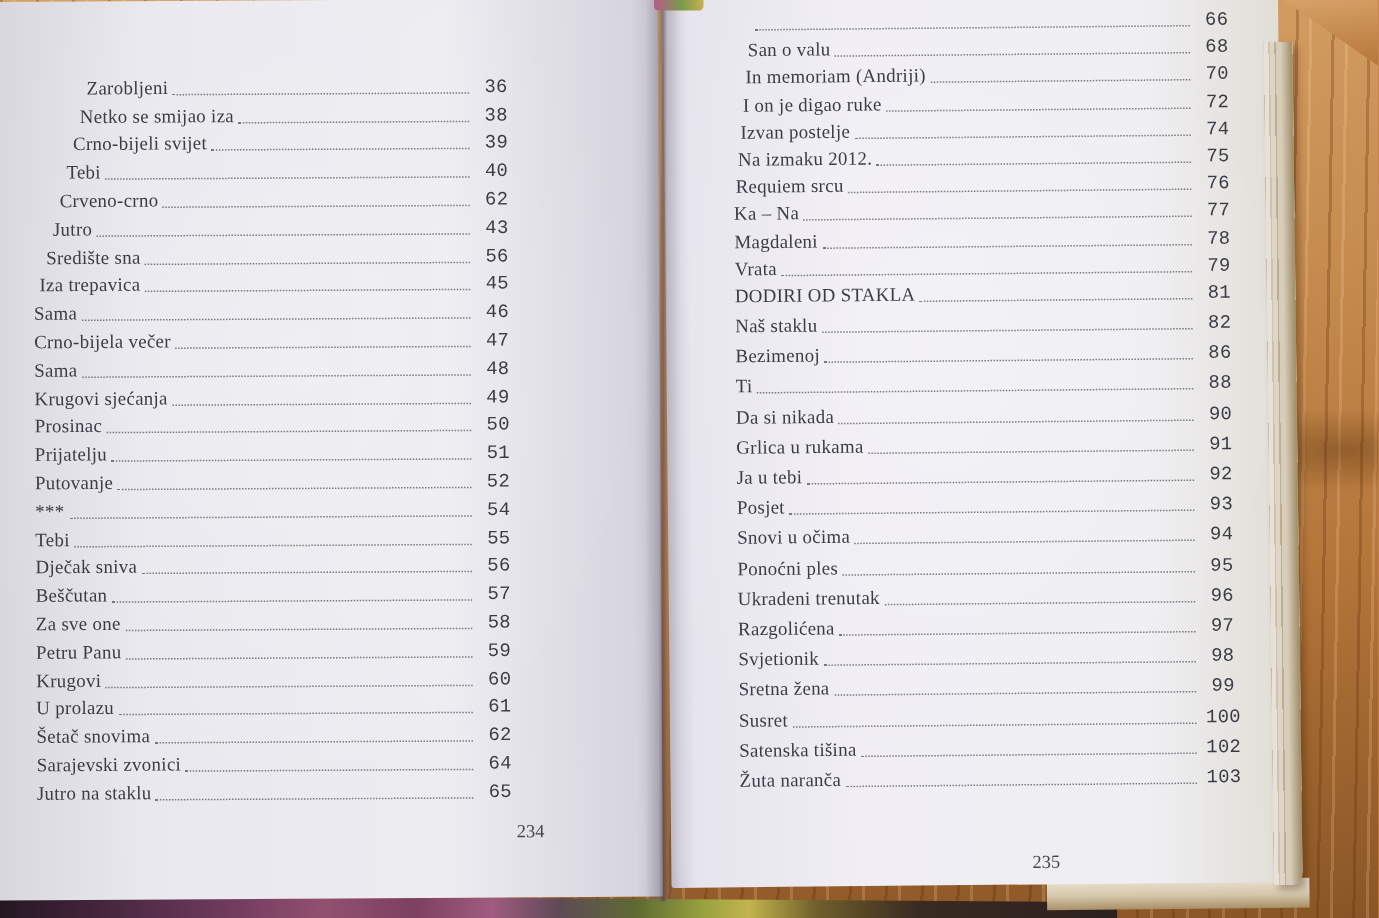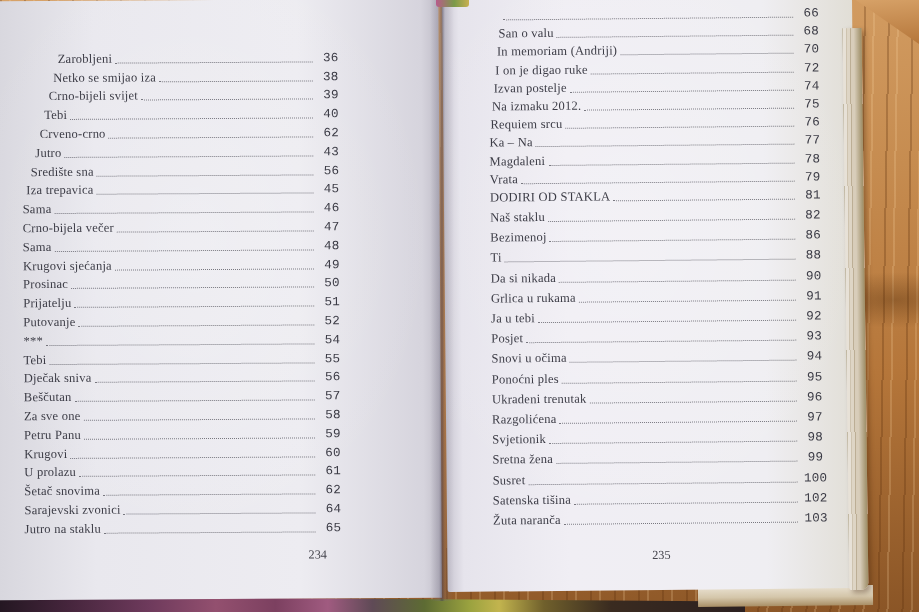--- a/index.html
+++ b/index.html
@@ -57,23 +57,23 @@
   .t-page{min-width:26px;text-align:center;font-family:Liberation Mono, monospace;}
 
   .toc.left-toc{left:25px;top:0;width:322px;padding-top:47px;}
   .left-toc .toc-row{height:18.8px;margin-left:max(0px, calc(36px - var(--i)*4.6px));}
 
   .toc.right-toc{left:46px;top:0;width:336px;}
   .right-toc .toc-row{height:18.2px;margin-left:max(0px, calc(12px - var(--i)*1.8px));}
   .right-toc div.toc-row:nth-of-type(1){height:24px;}
   .right-toc div.toc-row:nth-of-type(n+12){height:20.2px;}
 
-  .pagenum{position:absolute;font-size:12.3px;color:#46464e;transform:translateX(-50%);}
+  .pagenum{position:absolute;font-size:12.3px;color:#46464e;transform:translateX(-50%);margin-left:36px;}
   .pagenum.pn-left{left:318px;top:548px;}
-  .pagenum.pn-right{left:214px;top:550px;text-align:right;}
+  .pagenum.pn-right{left:214px;top:570px;text-align:right;}
 
   
   .page:before{content:"";position:absolute;inset:0;pointer-events:none;
     background:radial-gradient(320px 420px at 45% 40%, rgba(255,255,255,.20), rgba(0,0,0,0) 75%);}
 </style>
 </head>
 <body>
 
 <div class="wood"></div>
 <div class="cover-strip"></div>

